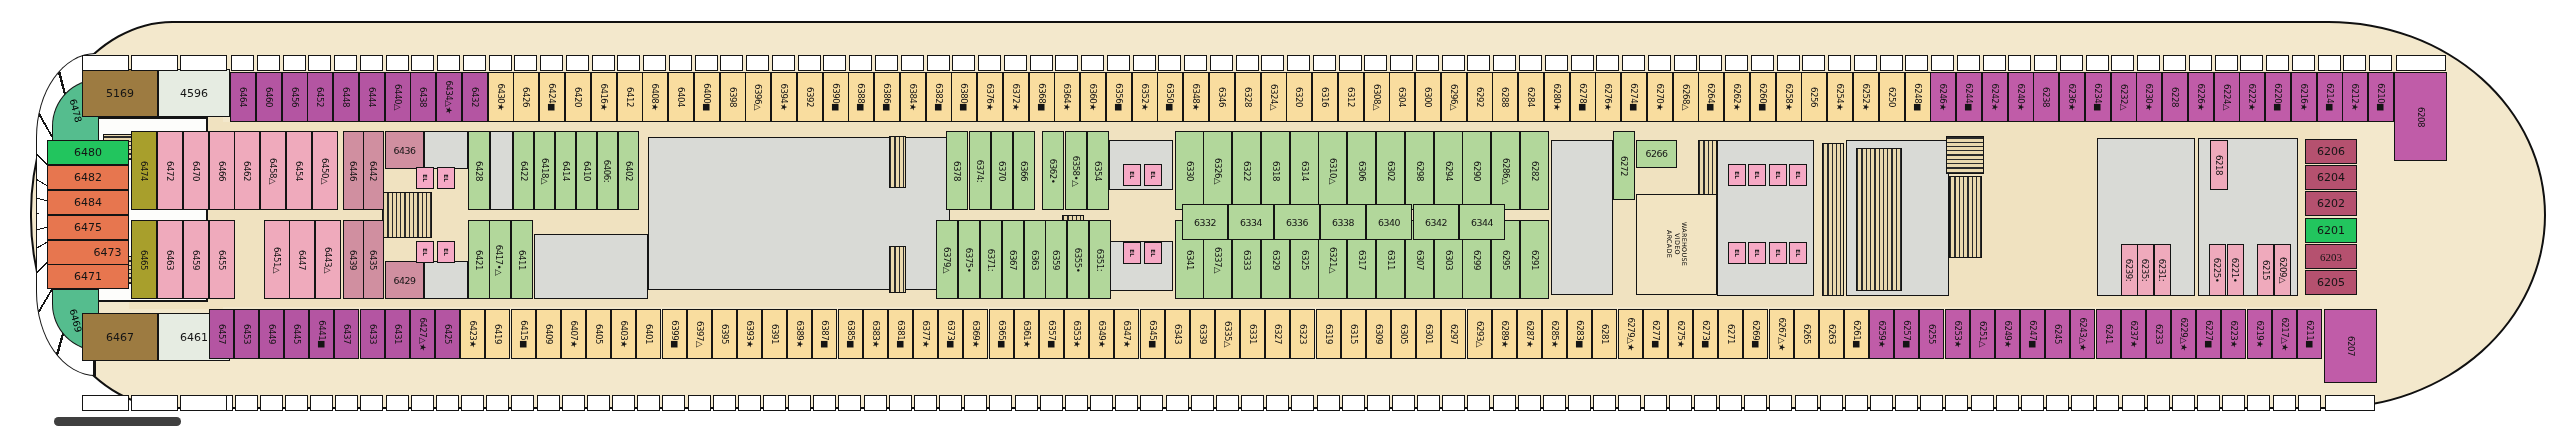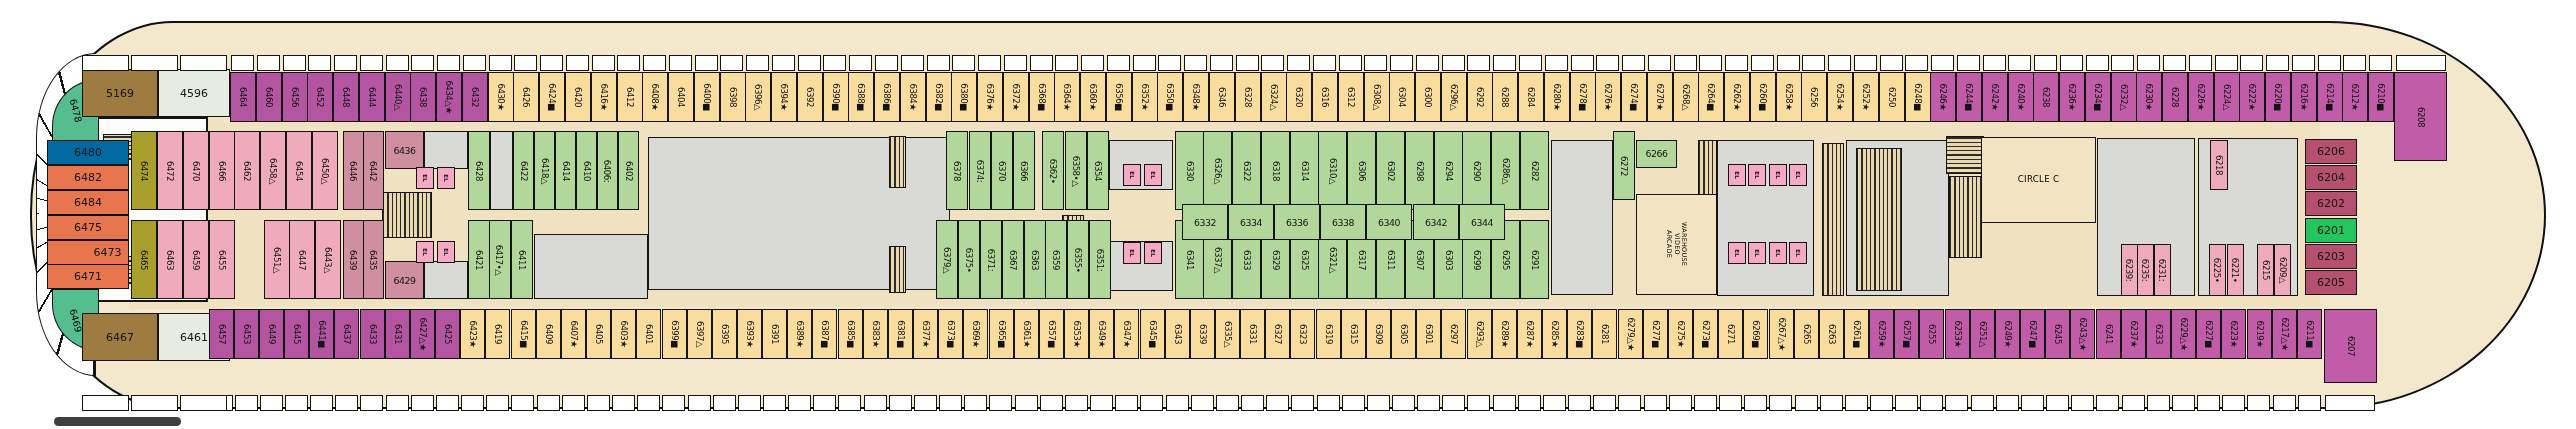--- a/index.html
+++ b/index.html
@@ -55,23 +55,20 @@
     <div class="stairs sh" style="left: 127px; top: 256px; width: 50px; height: 27.5px;"></div>
     <div class="stairs sv" style="left: 382px; top: 192px; width: 50px; height: 46px;"></div>
     <div class="stairs sv" style="left: 889px; top: 136px; width: 17px; height: 52px;"></div>
     <div class="stairs sv" style="left: 889px; top: 246px; width: 17px; height: 47px;"></div>
     <div class="stairs sv" style="left: 1062px; top: 215px; width: 22px; height: 52px;"></div>
     <div class="stairs sv" style="left: 1698px; top: 140px; width: 19px; height: 67px;"></div>
     <div class="stairs sv" style="left: 1822px; top: 143px; width: 22px; height: 153px;"></div>
     <div class="stairs sv" style="left: 1856px; top: 148px; width: 46px; height: 143px;"></div>
     <div class="stairs sh" style="left: 1946px; top: 136px; width: 38px; height: 38px;"></div>
     <div class="stairs sv" style="left: 1949px; top: 176px; width: 33px; height: 82px;"></div>
-    <div class="room" style="left: 1981px; top: 137px; width: 115px; height: 86px;">
-      <span>CIRCLE C</span>
-    </div>
     <div class="room rot" style="left: 1636px; top: 194px; width: 81px; height: 101px;">
       <span>WAREHOUSE
 VIDEO
 ARCADE</span>
     </div>
     <div class="wedge" style="left: 52px; top: 79px; width: 47px; height: 62px; background: rgb(85, 189, 142); border-top-left-radius: 60px;">
       <span style="transform:rotate(75deg)">6478</span>
     </div>
     <div class="wedge" style="left: 52px; top: 289px; width: 47px; height: 62px; background: rgb(85, 189, 142); border-bottom-left-radius: 60px;">
       <span style="transform:rotate(75deg)">6469</span>
@@ -81,21 +78,21 @@
     </div>
     <div class="cell hz big" style="left: 158px; top: 69px; width: 72px; height: 48px; background: rgb(230, 236, 226);">
       <span>4596</span>
     </div>
     <div class="cell hz big" style="left: 82px; top: 313px; width: 76px; height: 48px; background: rgb(157, 123, 65);">
       <span>6467</span>
     </div>
     <div class="cell hz big" style="left: 158px; top: 313px; width: 72px; height: 48px; background: rgb(230, 236, 226);">
       <span>6461</span>
     </div>
-    <div class="cell hz big" style="left: 47px; top: 140px; width: 82px; height: 25px; background: #0369a1;">
+    <div class="cell hz big" style="left: 47px; top: 140px; width: 82px; height: 25px; background: #22c55e;">
       <span>6480</span>
     </div>
     <div class="cell hz big" style="left: 47px; top: 165px; width: 82px; height: 25px; background: rgb(231, 118, 79);">
       <span>6482</span>
     </div>
     <div class="cell hz big" style="left: 47px; top: 190px; width: 82px; height: 25px; background: rgb(231, 118, 79);">
       <span>6484</span>
     </div>
     <div class="cell hz big" style="left: 47px; top: 215px; width: 82px; height: 25px; background: rgb(231, 118, 79);">
       <span>6475</span>
@@ -1064,21 +1061,21 @@
     </div>
     <div class="cell hz big" style="left: 2305px; top: 165px; width: 52px; height: 25px; background: rgb(181, 81, 111);">
       <span>6204</span>
     </div>
     <div class="cell hz big" style="left: 2305px; top: 191px; width: 52px; height: 25px; background: rgb(181, 81, 111);">
       <span>6202</span>
     </div>
     <div class="cell hz big" style="left: 2305px; top: 218px; width: 52px; height: 25px; background: #22c55e;">
       <span>6201</span>
     </div>
-    <div class="cell hz big" style="left: 2305px; top: 244px; width: 52px; height: 25px; background: rgb(181, 81, 111);">
+    <div class="cell hz big" style="left: 2305px; top: 244px; width: 52px; height: 25px; background: rgb(181, 81, 111); font-family: Liberation Serif, serif;">
       <span>6203</span>
     </div>
     <div class="cell hz big" style="left: 2305px; top: 270px; width: 52px; height: 25px; background: rgb(181, 81, 111);">
       <span>6205</span>
     </div>
     <div class="cell elv" style="left: 416px; top: 167px; width: 18px; height: 22px; background: rgb(246, 169, 197);">
       <span>EL</span>
     </div>
     <div class="cell elv" style="left: 437px; top: 167px; width: 18px; height: 22px; background: rgb(246, 169, 197);">
       <span>EL</span>

